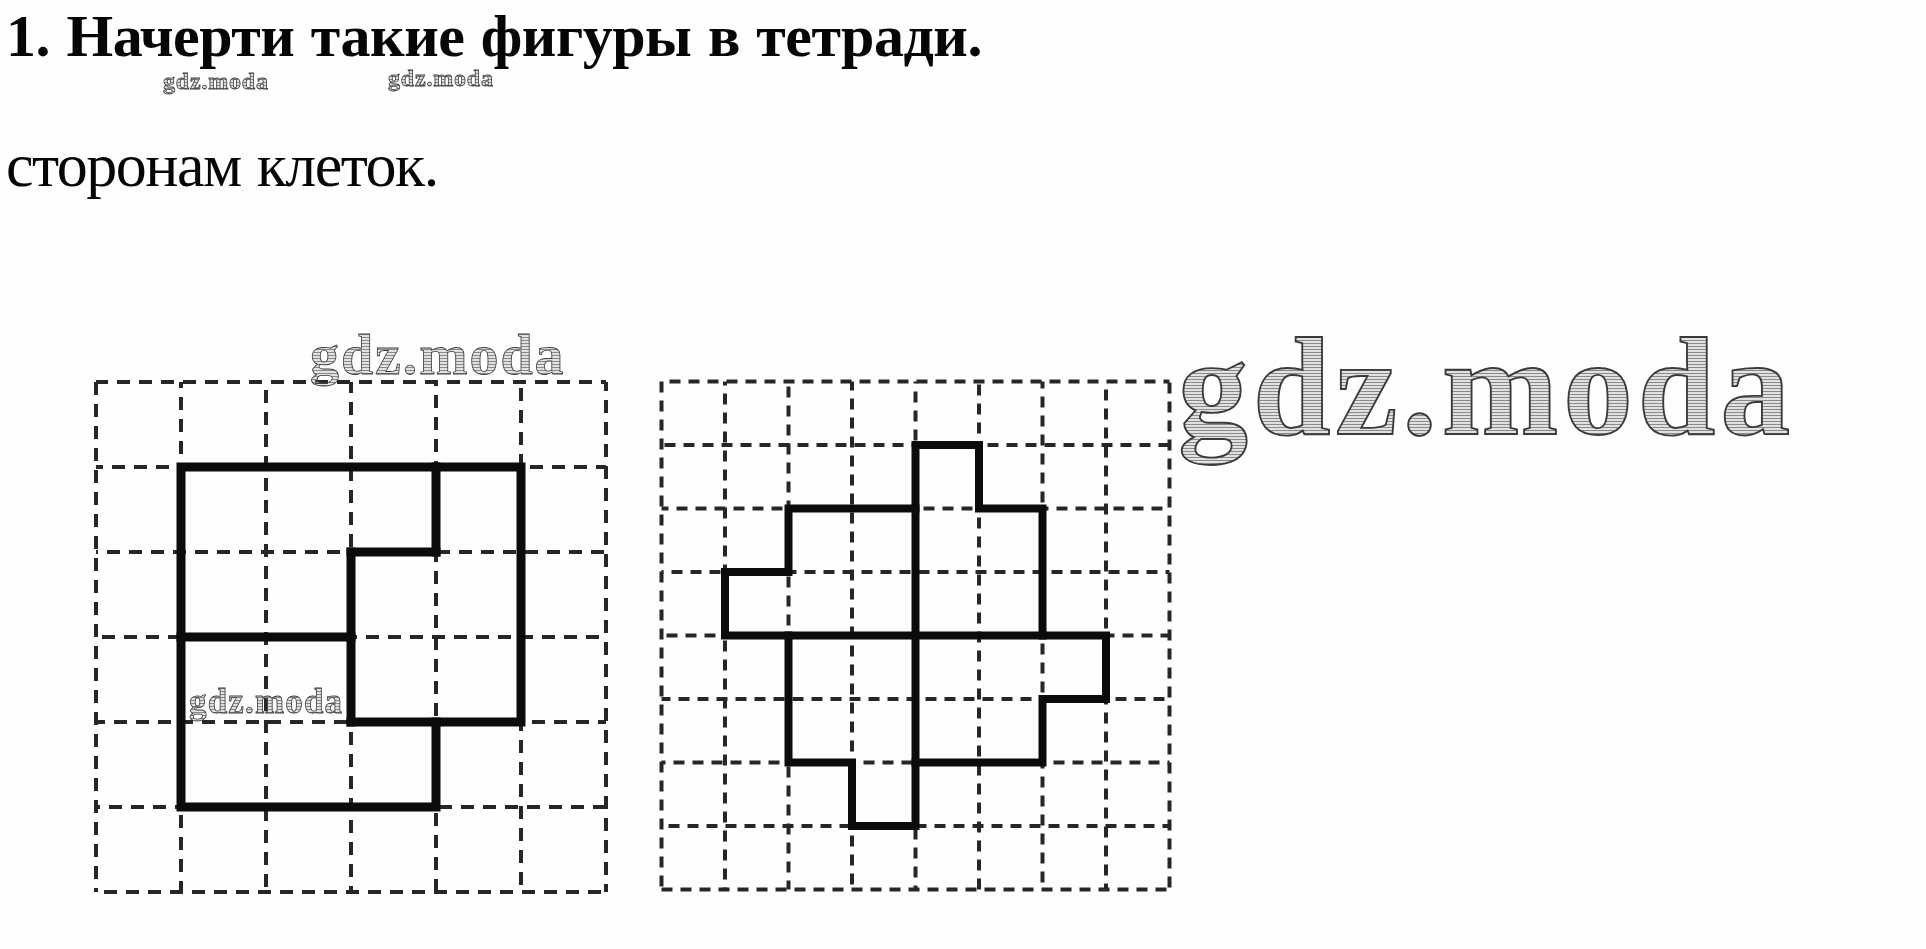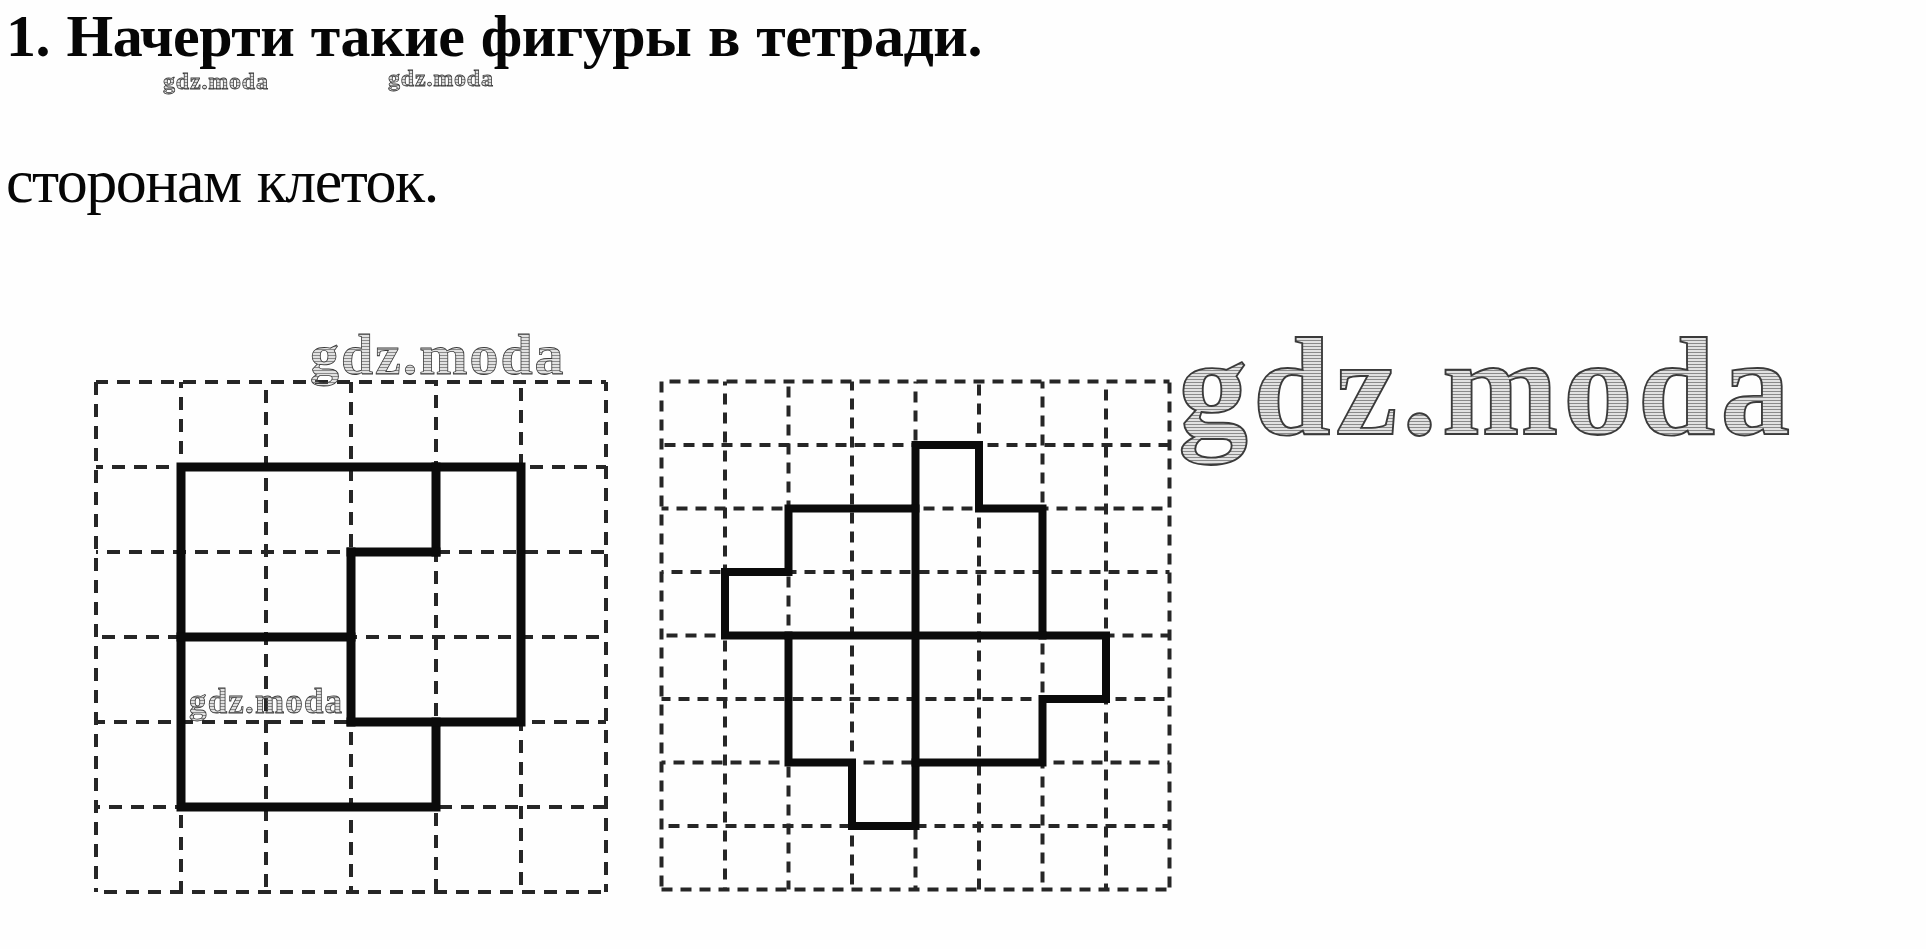--- a/index.html
+++ b/index.html
@@ -40,21 +40,21 @@
   }
 </style>
 </head>
 <body>
 
 <div class="page">
 
   <div class="task-line bold" style="top: 6px;">1. Начерти такие фигуры в тетради.</div>
 
 
-  <div class="task-line" style="top: 134px; margin-top: 16px;">сторонам клеток.</div>
+  <div class="task-line" style="top: 134px;">сторонам клеток.</div>
 
 
 
   <svg id="figures-svg" class="layer" viewBox="0 0 1926 949">
       <g>
         <line x1="96" y1="382" x2="96" y2="892" stroke="#262626" stroke-width="4" stroke-dasharray="13 9" stroke-dashoffset="0"></line>
         <line x1="181" y1="382" x2="181" y2="892" stroke="#262626" stroke-width="4" stroke-dasharray="13 9" stroke-dashoffset="7"></line>
         <line x1="266" y1="382" x2="266" y2="892" stroke="#262626" stroke-width="4" stroke-dasharray="13 9" stroke-dashoffset="14"></line>
         <line x1="351" y1="382" x2="351" y2="892" stroke="#262626" stroke-width="4" stroke-dasharray="13 9" stroke-dashoffset="2"></line>
         <line x1="436" y1="382" x2="436" y2="892" stroke="#262626" stroke-width="4" stroke-dasharray="13 9" stroke-dashoffset="9"></line>

